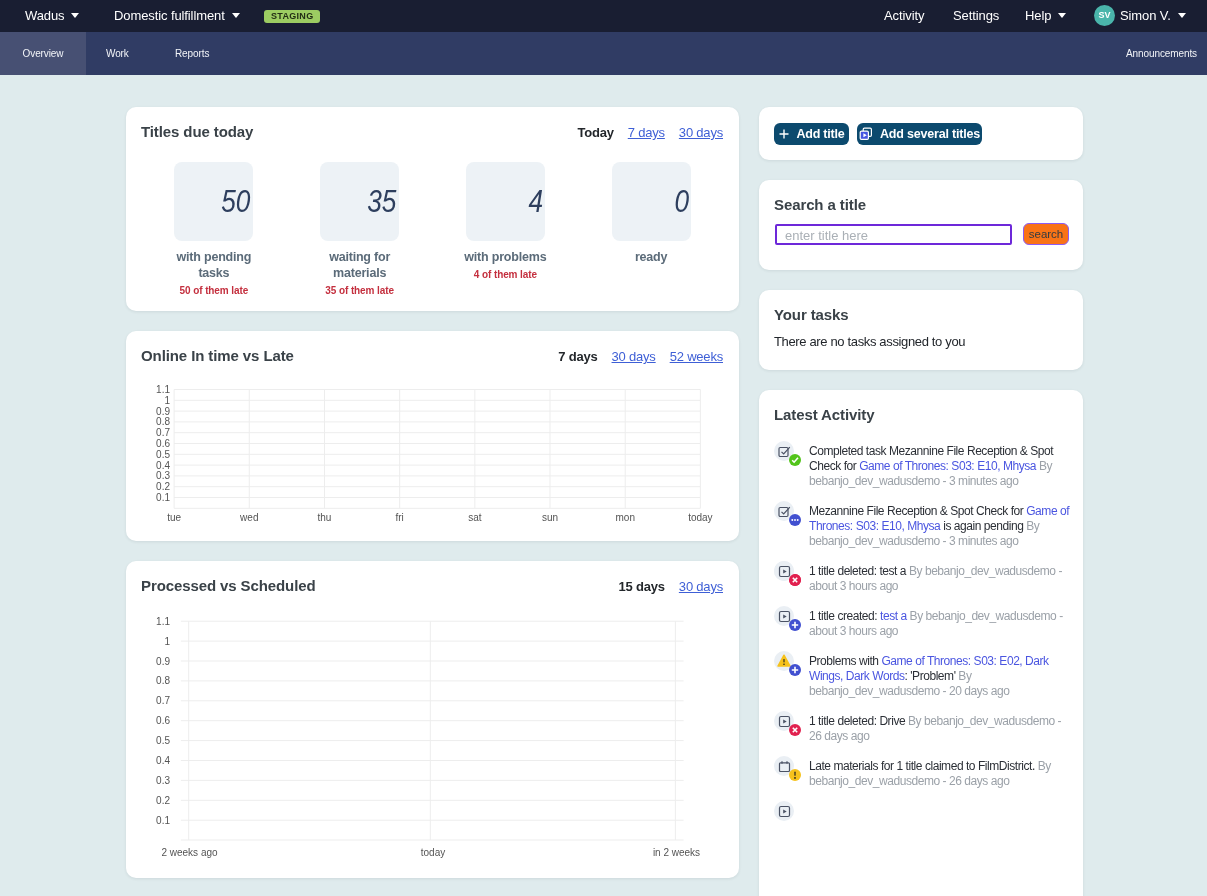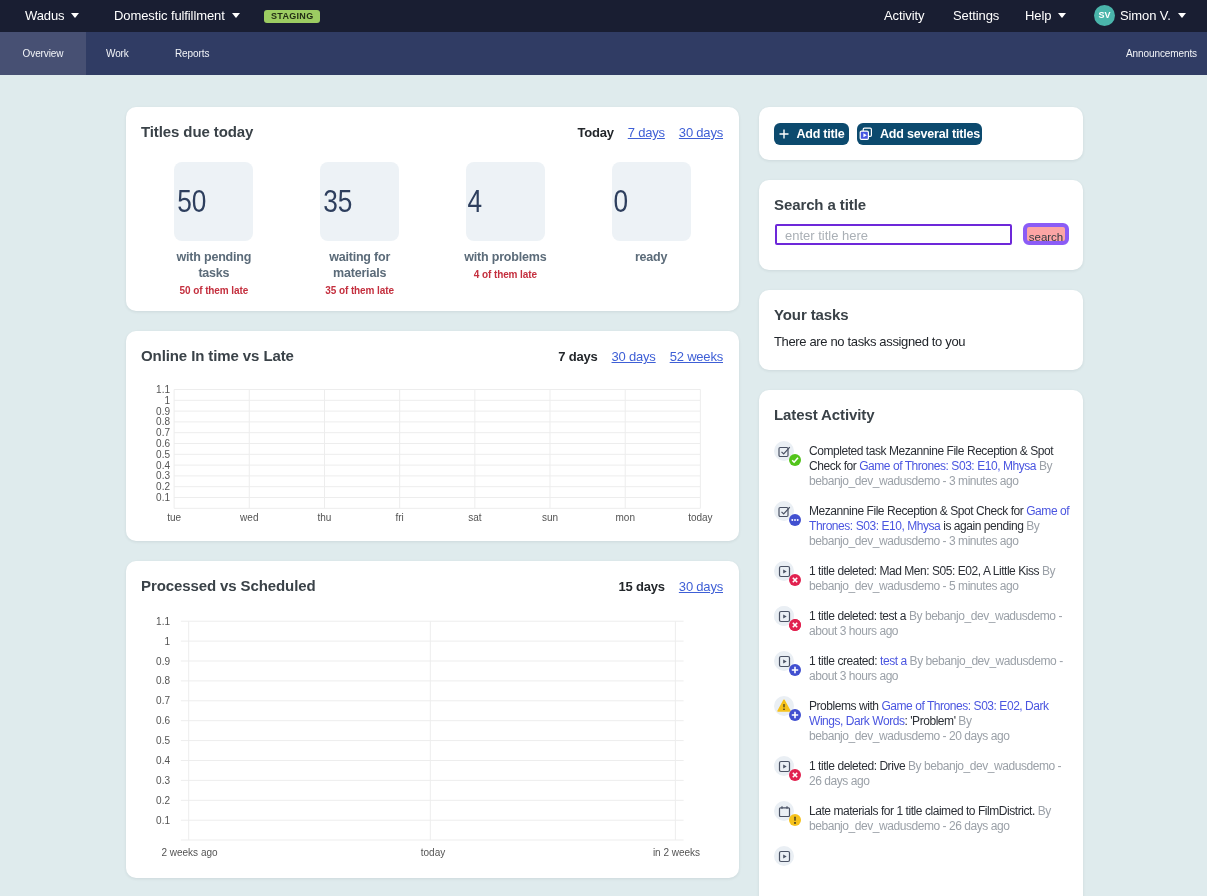--- a/index.html
+++ b/index.html
@@ -17,36 +17,36 @@
 .rightcol { position:absolute; left:759px; top:107px; width:324px; }
 .card { background:#fff; border-radius:10px; box-shadow:0 1px 3px rgba(40,60,70,0.10); margin-bottom:20px; position:relative; }
 .card h2 { font-size:15px; font-weight:bold; color:#3a4248; letter-spacing:-0.1px; }
 .hdr-links { position:absolute; top:18px; right:16px; font-size:13px; letter-spacing:-0.2px; }
 .hdr-links .cur { font-weight:bold; color:#23272b; }
 .hdr-links a { color:#3e5fd6; text-decoration:underline; margin-left:14px; }
 
 #card1 { height:204px; padding:16px 15px; }
 .statrow { position:absolute; left:15px; top:55px; width:583px; display:flex; }
 .statcol { width:145.75px; text-align:center; }
-.statbox { width:79px; height:79px; margin:0 auto; background:#edf2f6; border-radius:8px; display:flex; align-items:center; justify-content:flex-start; font-size:32px; color:#2e3f5e; }
+.statbox { width:79px; height:79px; margin:0 auto; background:#edf2f6; border-radius:8px; display:flex; align-items:center; justify-content:flex-end; font-size:32px; color:#2e3f5e;font-style:italic; }
 .statbox span { display:inline-block; transform:scaleX(0.82); }
 .statlbl { margin-top:8px; font-size:12.5px; font-weight:bold; color:#5b6b79; line-height:16px; letter-spacing:-0.2px; }
 .statlate { margin-top:4px; font-size:10px; font-weight:bold; color:#c42f3e; letter-spacing:-0.1px; }
 
 #card2 { height:210px; padding:16px 15px; }
 #card3 { height:317px; padding:16px 15px; }
 .chart { position:absolute; left:0; top:0; }
 .chart line { stroke:#ededed; stroke-width:1; }
 .chart text { font-size:10px; fill:#545454; }
 
 #cardA { height:53px; }
 .btn { position:absolute; top:16px; height:22px; background:#0c4a6e; color:#fff; font-size:12.5px; font-weight:bold; border-radius:6px; display:flex; align-items:center; justify-content:center; letter-spacing:-0.2px; }
 #cardB { height:90px; padding:16px 15px; }
 .search-input { position:absolute; left:16px; top:44px; width:237px; height:21px; border:2px solid #6d28d9; border-radius:2px; font-size:13px; color:#aab0b6; line-height:19px; padding-left:8px; background:#fff; }
-.search-btn { position:absolute; left:264px; top:43px; width:46px; height:22px; border:4px solid #8b5cf6; border-radius:6px; background:#fca5a5; font-size:11.5px; color:#333b41; text-align:center; line-height:20px; }
+.search-btn { position:absolute; left:264px; top:43px; width:46px; height:22px; border:1px solid #8b5cf6; border-radius:6px; background:#f97316; font-size:11.5px; color:#333b41; text-align:center; line-height:20px; }
 #cardC { height:80px; padding:16px 15px; }
 #cardC p { margin-top:11px; font-size:13px; color:#22262b; letter-spacing:-0.35px; }
 #cardD { height:520px; padding:16px 15px; }
 .act { position:relative; margin-bottom:15px; padding-left:35px; font-size:12px; letter-spacing:-0.45px; line-height:15px; color:#2b2f36; white-space:nowrap; }
 .act .ic { position:absolute; left:0; top:-3px; width:20px; height:20px; border-radius:50%; background:#eaeff4; }
 .act .ic svg.g { position:absolute; left:4px; top:4px; }
 .badge { position:absolute; right:-7px; bottom:-5px; width:12px; height:12px; border-radius:50%; }
 .b-green { background:#52c41a; }
 .b-blue { background:#4150d0; }
 .b-red { background:#e1214f; }
@@ -238,32 +238,20 @@
             <span class="badge b-blue"><svg width="12" height="12" viewBox="0 0 12 12">
                 <circle cx="3.3" cy="6" r="0.95" fill="#fff"></circle>
                 <circle cx="6" cy="6" r="0.95" fill="#fff"></circle>
                 <circle cx="8.7" cy="6" r="0.95" fill="#fff"></circle>
               </svg></span>
           </span>
           <div class="txt">Mezannine File Reception &amp; Spot Check for <a>Game of<br>Thrones: S03: E10, Mhysa</a> is again pending <span class="gray">By<br>bebanjo_dev_wadusdemo - 3 minutes ago</span></div>
         </div>
         <div class="act">
           <span class="ic">
-            <svg class="g" width="13" height="13" viewBox="0 0 13 13">
-              <rect x="1.5" y="1.5" width="10" height="10" rx="1.5" fill="none" stroke="#4a5264" stroke-width="1.2"></rect>
-              <path d="M5.2 4.4 v4.2 l3.5 -2.1 z" fill="#4a5264"></path>
-            </svg>
-            <span class="badge b-red"><svg width="12" height="12" viewBox="0 0 12 12">
-                <path d="M3.8 3.8 L8.2 8.2 M8.2 3.8 L3.8 8.2" stroke="#fff" stroke-width="1.6"></path>
-              </svg></span>
-          </span>
-          <div class="txt">1 title deleted: Mad Men: S05: E02, A Little Kiss <span class="gray">By<br>bebanjo_dev_wadusdemo - 5 minutes ago</span></div>
-        </div>
-        <div class="act">
-          <span class="ic">
             <svg class="g" width="14" height="14" viewBox="0 0 14 14" style="left:3px;top:3px;">
               <path d="M4.5 2.5 h6 a1 1 0 0 1 1 1 v6" fill="none" stroke="#4a5264" stroke-width="1.2"></path>
               <rect x="1.5" y="4.5" width="8" height="8" rx="1" fill="#eaeff4" stroke="#4a5264" stroke-width="1.2"></rect>
               <path d="M4.3 6.6 v3.8 l3.2 -1.9 z" fill="#4a5264"></path>
             </svg>
             <span class="badge b-red"><svg width="12" height="12" viewBox="0 0 12 12">
                 <path d="M3.8 3.8 L8.2 8.2 M8.2 3.8 L3.8 8.2" stroke="#fff" stroke-width="1.6"></path>
               </svg></span>
           </span>
         </div>

